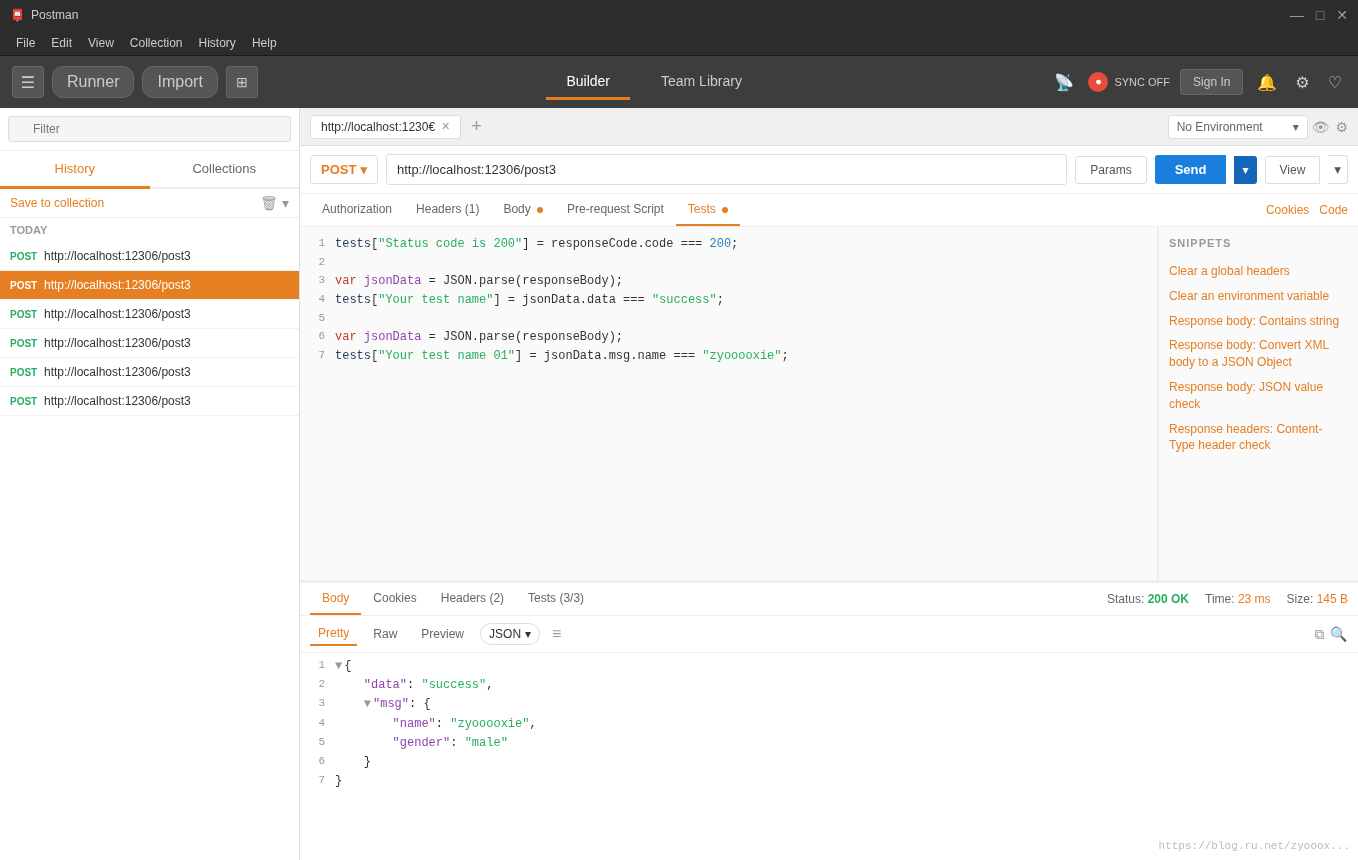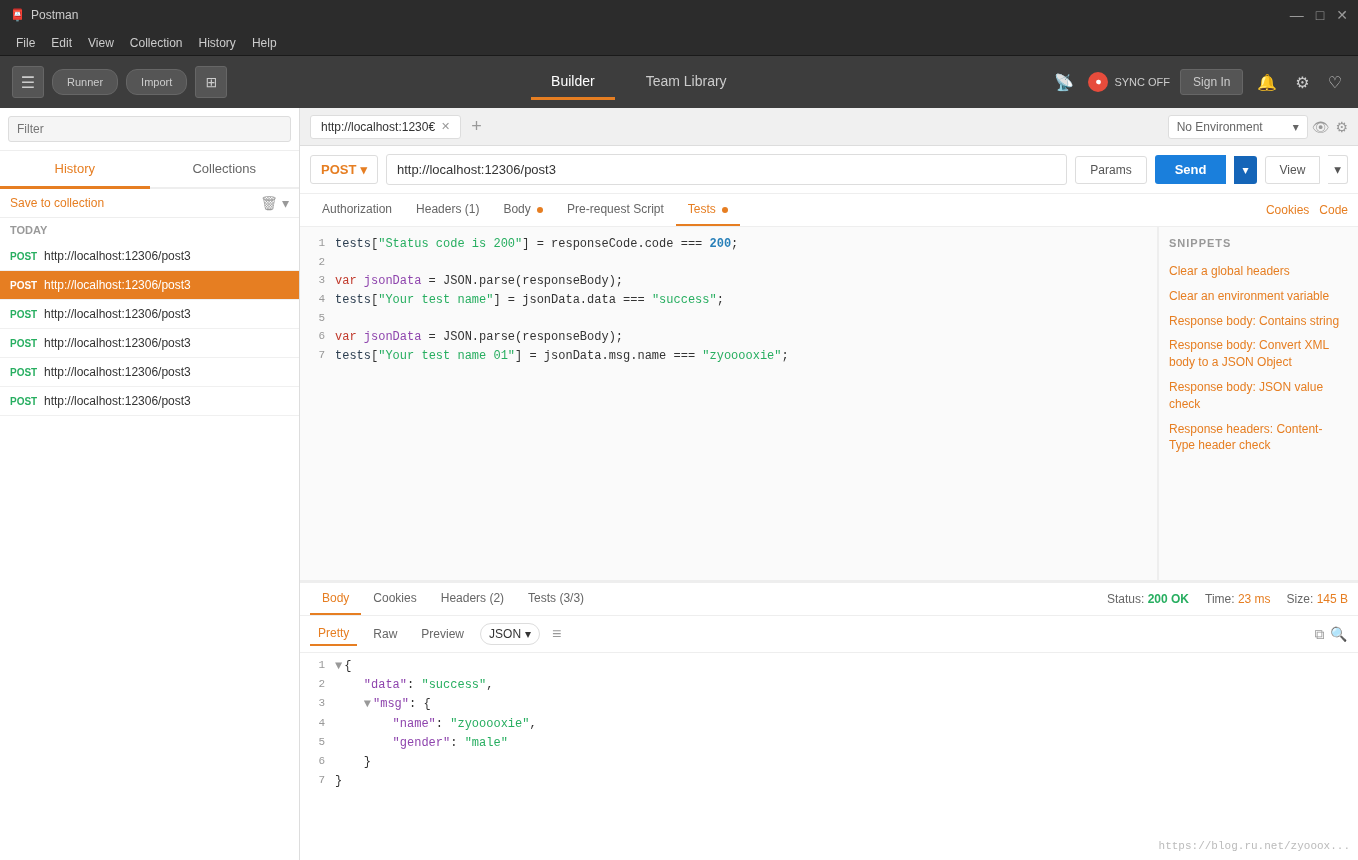--- a/index.html
+++ b/index.html
@@ -13,37 +13,37 @@
     .titlebar-controls span { cursor: pointer; color: #999; font-size: 14px; }
 
     
     .menubar { background: #2c2c2c; height: 26px; display: flex; align-items: center; padding: 0 8px; border-bottom: 1px solid #1a1a1a; }
     .menubar .menu-item { color: #ccc; padding: 2px 8px; font-size: 12px; cursor: pointer; }
 
     
     .toolbar { background: #3d3d3d; height: 52px; display: flex; align-items: center; padding: 0 12px; gap: 8px; }
     .toolbar-left { display: flex; align-items: center; gap: 8px; }
     .sidebar-toggle { background: #555; border: 1px solid #666; color: #ccc; width: 32px; height: 32px; display: flex; align-items: center; justify-content: center; cursor: pointer; border-radius: 3px; font-size: 16px; }
-    .toolbar-btn { background: #555; border: 1px solid #666; color: #ccc; padding: 6px 14px; cursor: pointer; border-radius: 11px; font-size: 11px; font-weight: 500; }
+    .toolbar-btn { background: #555; border: 1px solid #666; color: #ccc; padding: 6px 14px; cursor: pointer; border-radius: 11px; font-size: 16px; font-weight: 500; }
     .toolbar-center { flex: 1; display: flex; justify-content: center; gap: 11px; }
     .nav-tab { color: #ccc; padding: 8px 20px; cursor: pointer; font-size: 14px; border-bottom: 3px solid transparent; }
     .nav-tab.active { color: #fff; border-bottom: 3px solid #e67e22; }
     .toolbar-right { display: flex; align-items: center; gap: 10px; }
     .sync-btn { display: flex; align-items: center; gap: 6px; color: #ccc; font-size: 11px; cursor: pointer; }
     .sync-dot { width: 20px; height: 20px; border-radius: 50%; background: #e74c3c; display: flex; align-items: center; justify-content: center; }
     .sign-in-btn { background: #555; border: 1px solid #666; color: #ccc; padding: 5px 12px; cursor: pointer; border-radius: 3px; font-size: 12px; }
     .toolbar-icon { color: #ccc; font-size: 16px; cursor: pointer; padding: 4px; }
 
     
     .main-layout { display: flex; height: calc(860px - 108px); }
 
     
     .sidebar { width: 300px; background: #fff; border-right: 1px solid #ddd; display: flex; flex-direction: column; flex-shrink: 0; }
     .sidebar-filter { padding: 8px; border-bottom: 1px solid #eee; }
-    .sidebar-filter input { width: 100%; padding: 5px 8px; border: 1px solid #ddd; border-radius: 3px; font-size: 12px; background: #f5f5f5; }
+    .sidebar-filter input { width: 100%; padding: 5px 24px; border: 1px solid #ddd; border-radius: 3px; font-size: 12px; background: #f5f5f5; }
     .sidebar-tabs { display: flex; border-bottom: 2px solid #eee; }
     .sidebar-tab { flex: 1; padding: 10px; text-align: center; cursor: pointer; font-size: 13px; color: #666; }
     .sidebar-tab.active { color: #e67e22; border-bottom: 3px solid #e67e22; margin-bottom: -2px; }
     .sidebar-actions { display: flex; justify-content: space-between; align-items: center; padding: 6px 10px; border-bottom: 1px solid #eee; }
     .save-collection-btn { color: #e67e22; font-size: 12px; cursor: pointer; }
     .sidebar-action-icons { display: flex; gap: 4px; color: #999; font-size: 14px; cursor: pointer; }
     .sidebar-section-title { padding: 6px 10px; font-size: 11px; color: #999; font-weight: 600; text-transform: uppercase; }
     .history-item { display: flex; align-items: center; padding: 7px 10px; cursor: pointer; border-bottom: 1px solid #f0f0f0; }
     .history-item.active { background: #e67e22; }
     .history-item .method { font-size: 10px; font-weight: 700; color: #27ae60; margin-right: 6px; min-width: 28px; }
@@ -82,21 +82,21 @@
     .link { color: #e67e22; font-size: 12px; cursor: pointer; }
 
     
     .editor-container { display: flex; flex: 1; overflow: hidden; }
     .code-editor { flex: 1; background: #fafafa; padding: 8px 0; overflow-y: auto; font-family: 'Courier New', monospace; font-size: 12px; line-height: 1.6; border-right: 1px solid #eee; }
     .code-line { display: flex; align-items: flex-start; }
     .line-num { color: #999; text-align: right; padding: 0 10px; min-width: 35px; user-select: none; font-size: 11px; }
     .line-content { flex: 1; color: #333; white-space: pre; }
     .kw { color: #c0392b; }
     .str { color: #27ae60; }
-    .num { color: #2980b9; font-weight: bold; }
+    .num { color: #2980b9; }
     .var { color: #8e44ad; }
     .fn { color: #2c3e50; }
 
     
     .snippets-panel { width: 200px; background: #fafafa; border-left: 1px solid #eee; padding: 10px; overflow-y: auto; }
     .snippets-title { font-size: 11px; color: #999; font-weight: 700; letter-spacing: 1px; margin-bottom: 10px; text-transform: uppercase; }
     .snippet-item { color: #e67e22; font-size: 12px; cursor: pointer; padding: 4px 0; line-height: 1.4; }
 
     
     .response-section { border-top: 3px solid #eee; background: #fff; height: 280px; display: flex; flex-direction: column; }

